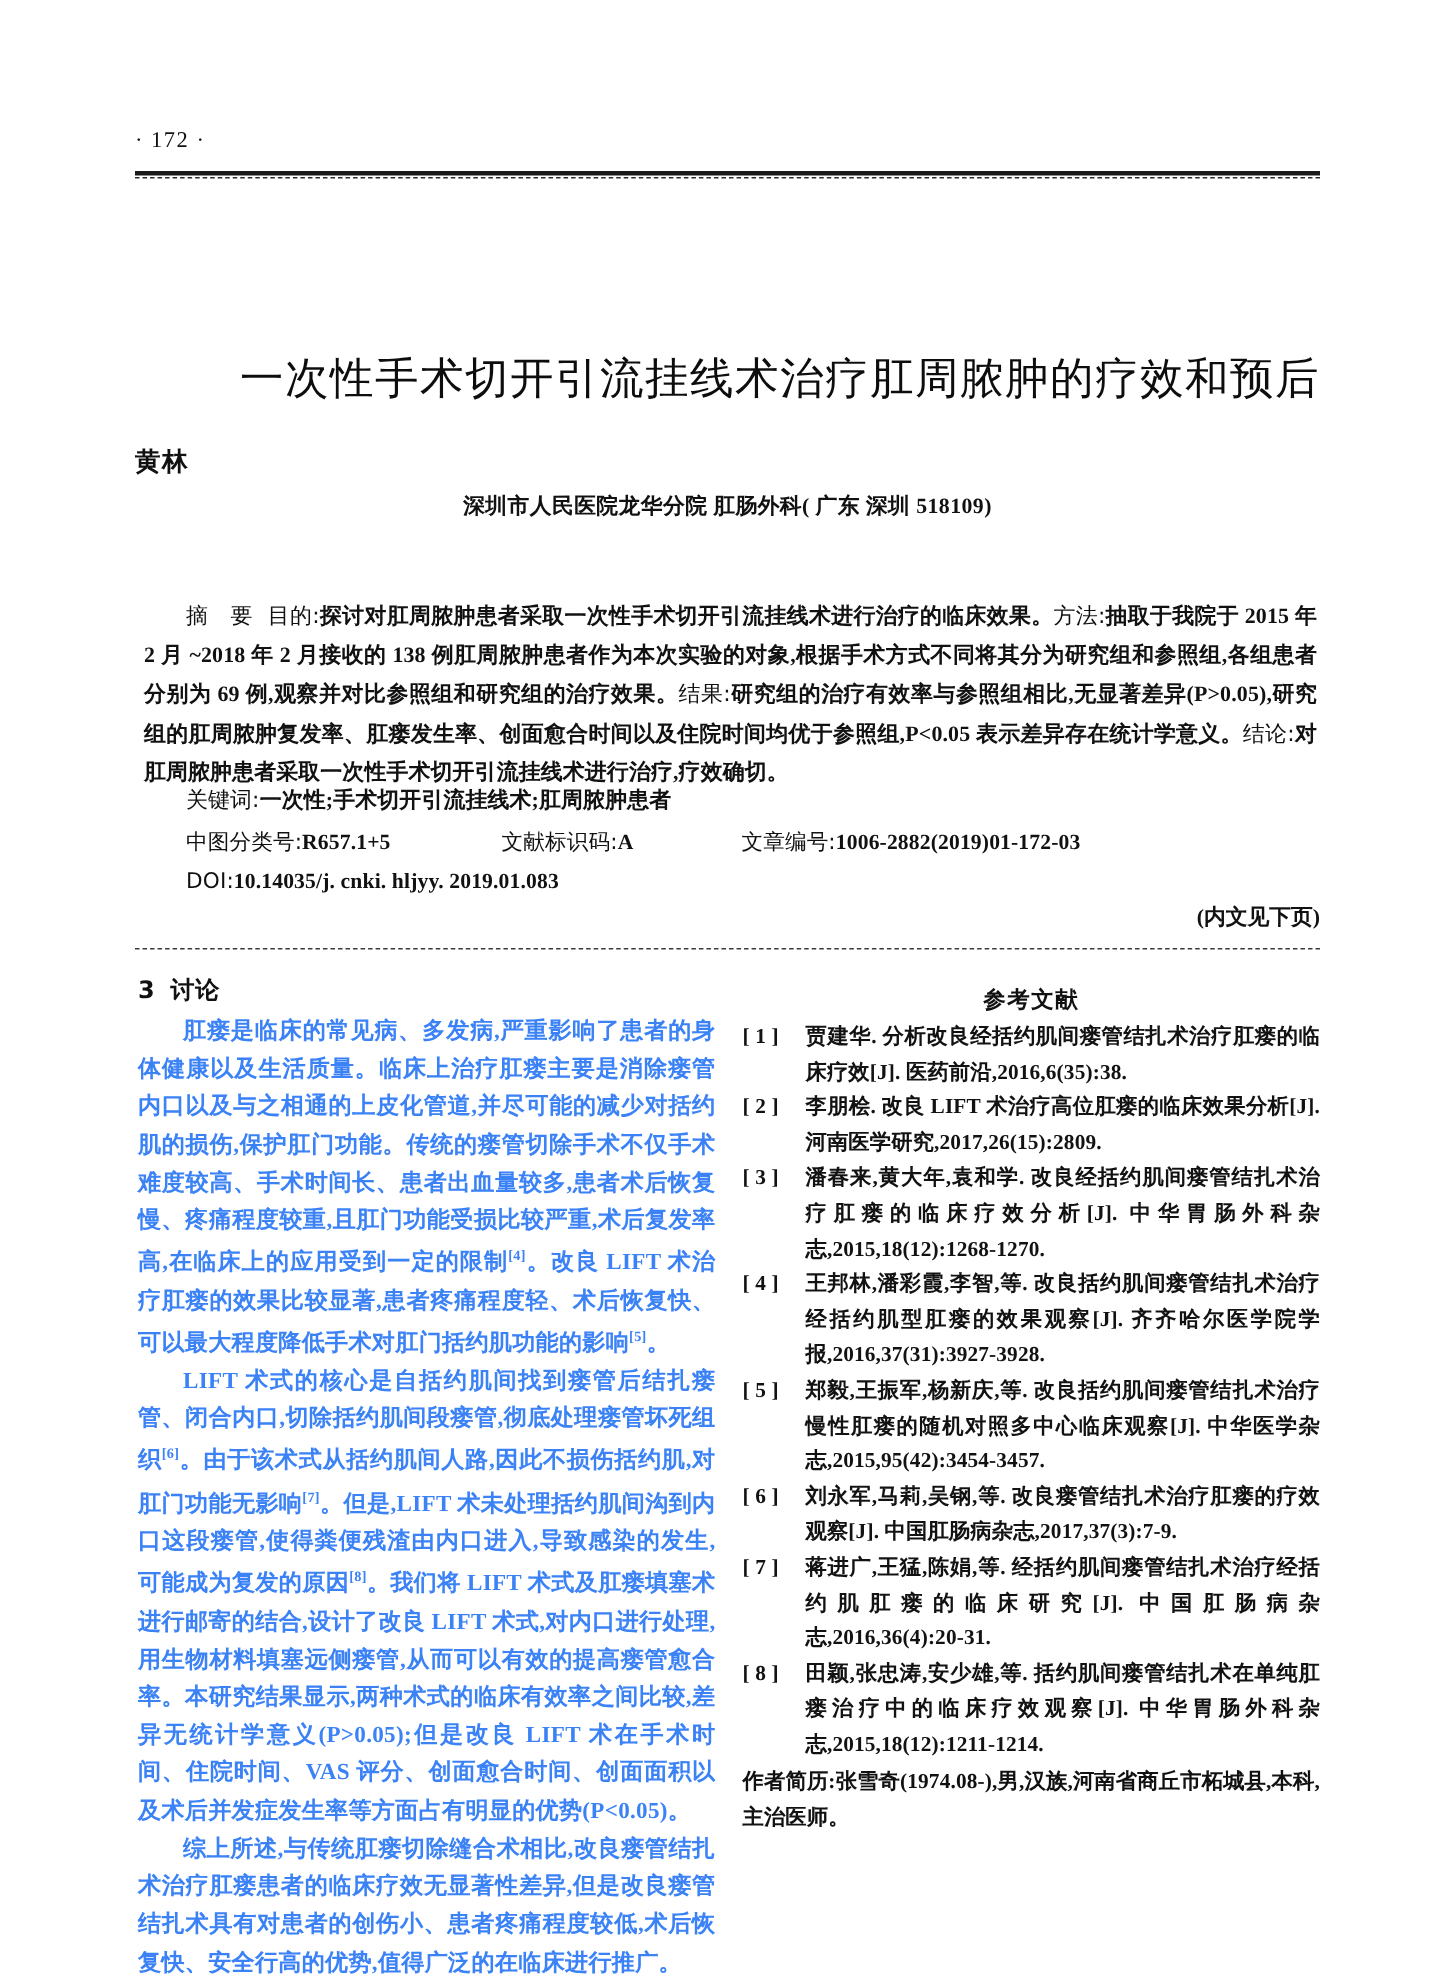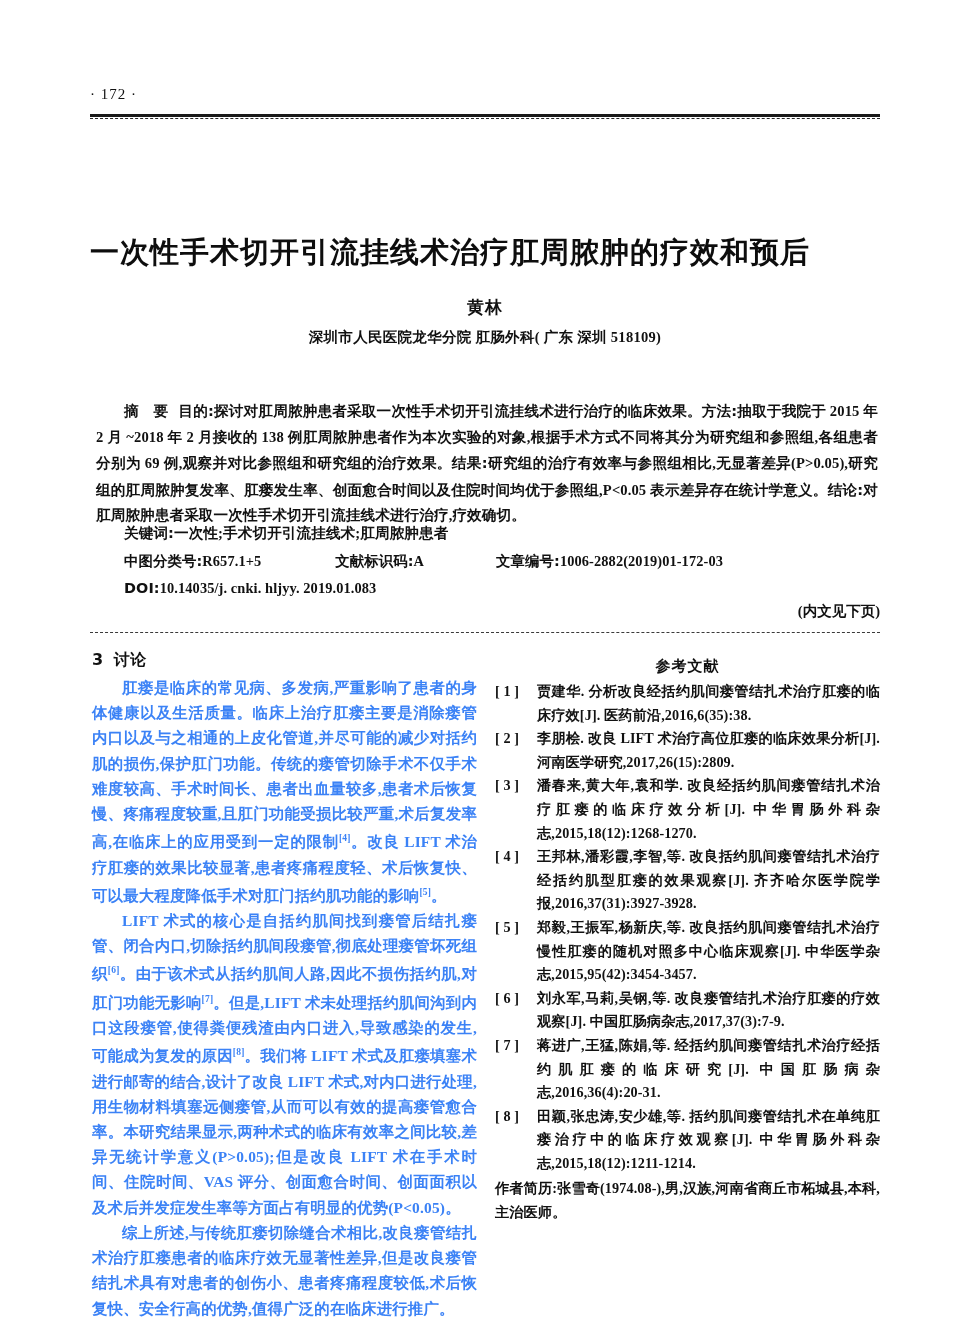--- a/index.html
+++ b/index.html
@@ -69,34 +69,34 @@
     height: 0;
     border-top: 1.6px dashed #2a2a2a;
   }
 
   
   .title {
     position: absolute;
     left: 90px;
     top: 214px;
     width: 790px;
-    text-align: left;
+    text-align: right;
     font-family: "DejaVu Sans", "Liberation Sans", sans-serif;
-    font-weight: bold;
+    font-weight: normal;
     font-size: 29px;
     letter-spacing: 1px;
     color: #0d0d0d;
   }
 
   .author {
     position: absolute;
     left: 90px;
     top: 296px;
     width: 790px;
-    text-align: center;
+    text-align: left;
     font-family: Liberation Mono, monospace;
     font-weight: bold;
     font-size: 17px;
     letter-spacing: 1px;
   }
   .affiliation {
     position: absolute;
     left: 90px;
     top: 328px;
     width: 790px;
@@ -115,21 +115,21 @@
     font-size: 14.6px;
     line-height: 25.5px;
     text-align: justify;
     font-weight: bold;
     letter-spacing: 0.1px;
   }
   .abstract p {
     margin: 0;
   }
   .abs-indent { text-indent: 28px; }
-  .lbl { font-family: "DejaVu Sans", "Liberation Sans", sans-serif; font-weight: bold; }
+  .lbl { font-family: "DejaVu Sans", "Liberation Sans", sans-serif; font-weight: normal; }
   .sp { display: inline-block; width: 10px; }
 
   .keywords {
     position: absolute;
     left: 124px;
     top: 524px;
     width: 760px;
     font-size: 14.6px;
     font-weight: bold;
     letter-spacing: 0.1px;

